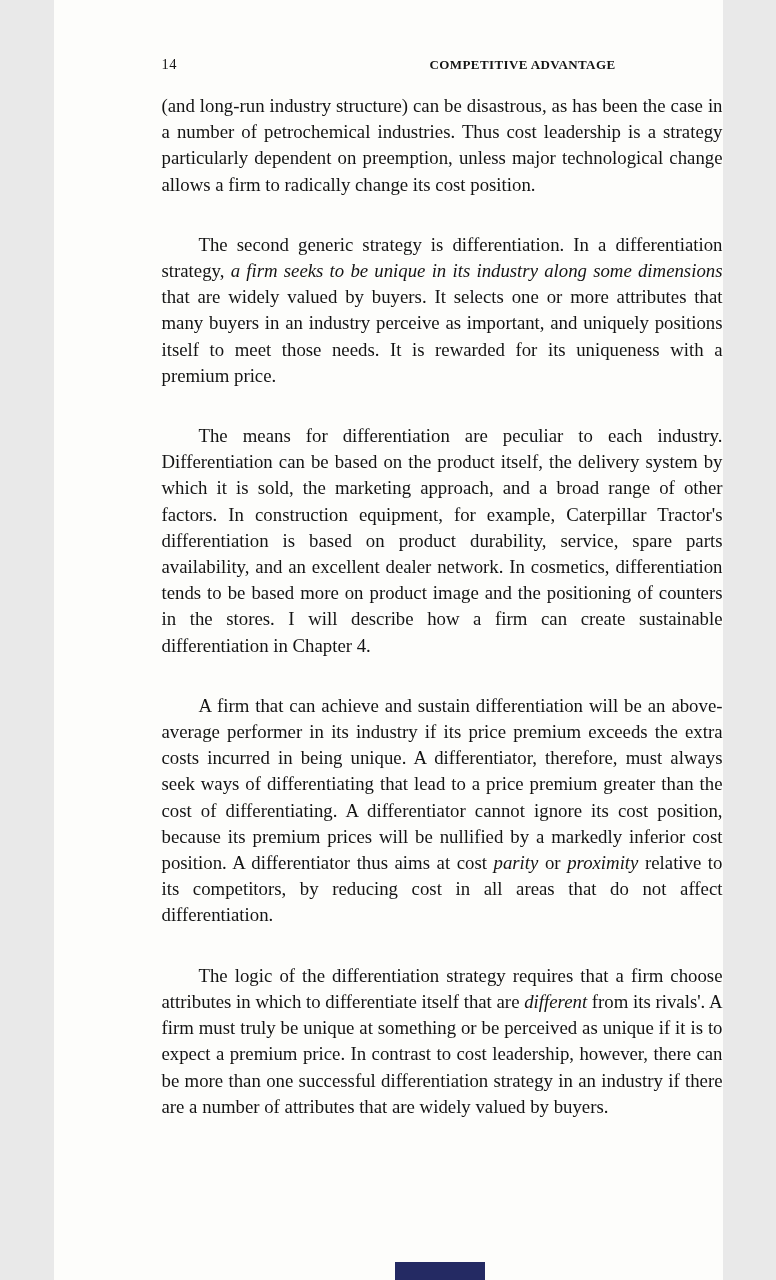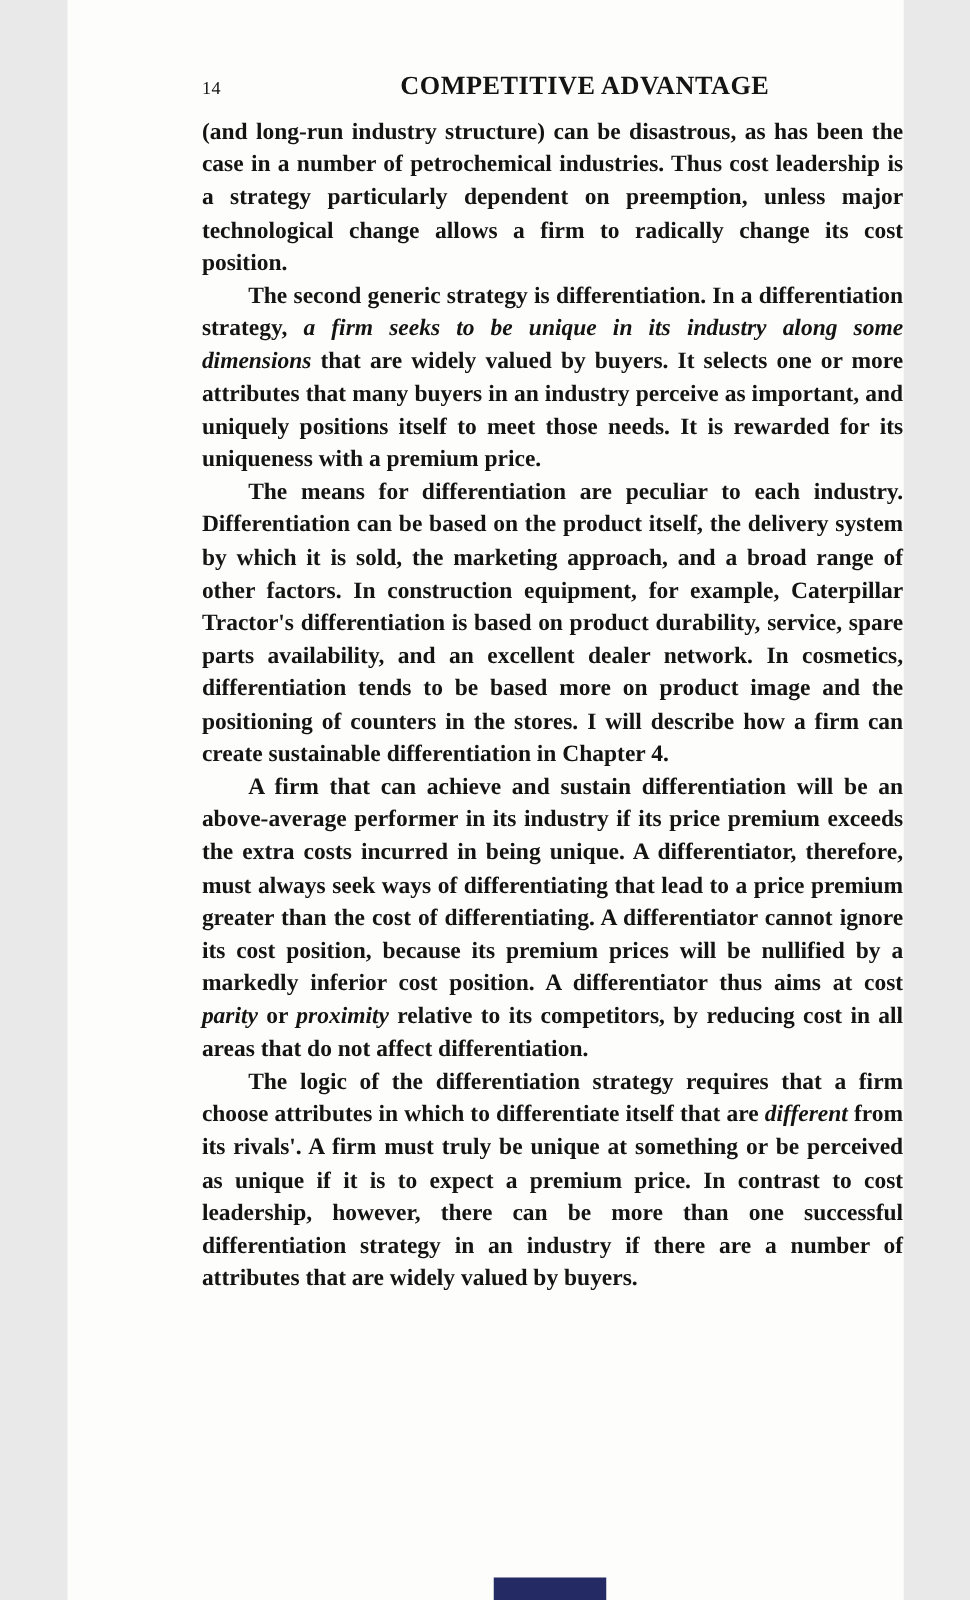--- a/index.html
+++ b/index.html
@@ -23,36 +23,36 @@
     right: 107px;
     display: flex;
     justify-content: space-between;
     align-items: baseline;
   }
   .page-number {
     font-size: 14.5px;
     letter-spacing: 0.5px;
   }
   .running-title {
-    font-size: 21px;
+    font-size: 13px;
     font-weight: 700;
     letter-spacing: 0.4px;
   }
 
   .page-body {
     position: absolute;
     top: 93px;
     left: 108px;
     width: 561px;
     font-size: 18.8px;
     line-height: 26.2px;
     text-align: justify;
   }
-  .para { margin: 0; font-weight: bold; }
-  .para.indent { text-indent: 37px; }
+  .para { margin: 0; }
+  .para.indent { text-indent: 37px; margin-top: 34px; }
 
   .section-heading {
     margin: 88px 0 26px 0;
     font-size: 19px;
     font-weight: 400;
     text-align: left;
   }
 
   em { font-style: italic; }
 

